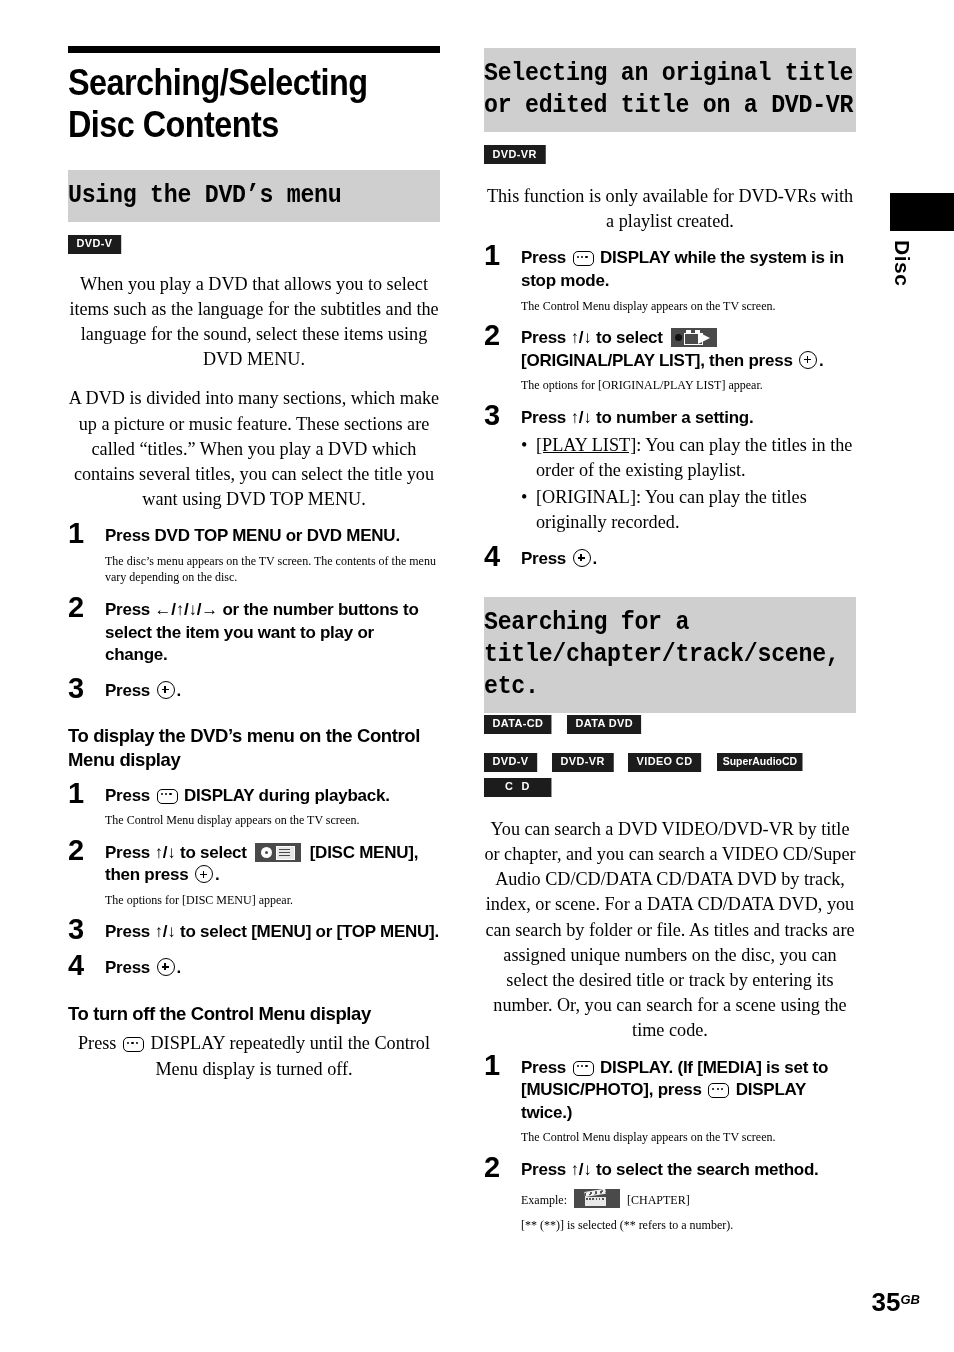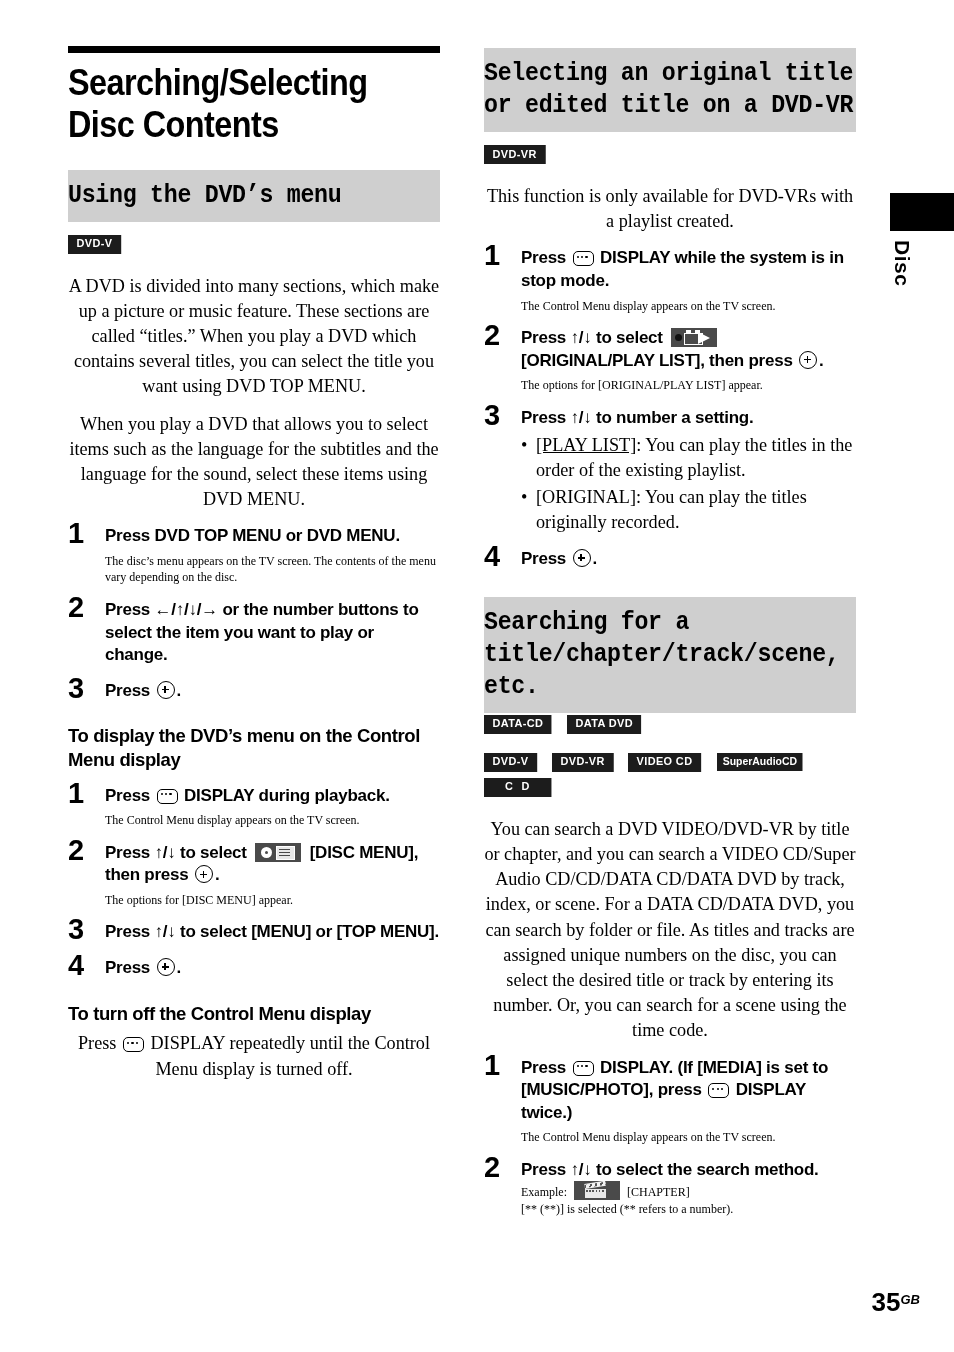--- a/index.html
+++ b/index.html
@@ -88,21 +88,21 @@
     font-weight:bold;
     font-size:17px;
     line-height:1.33;
     letter-spacing:-0.25px;
   }
   .step .sub{
     font-size:12px;
     line-height:1.37;
     margin-top:5px;
   }
-  .step .sub.noindent{margin-top:0;}
+  .step .sub.noindent{margin-top:8px;}
   ul.bullets{margin:4px 0 0 0;padding:0;list-style:none;}
   ul.bullets li{
     font-size:18.2px;line-height:1.37;
     padding-left:15px;position:relative;margin-top:2px;
   }
   ul.bullets li:before{content:"\2022";position:absolute;left:0;top:0;}
   .u{text-decoration:underline;}
 
   
   h3.subhead{
@@ -181,22 +181,22 @@
     <h1 class="chapter-title">Searching/Selecting Disc Contents</h1>
 
     <div class="sec-head">
       <span>Using the DVD’s menu</span>
     </div>
 
     <div class="badges">
       <span class="badge">DVD-V</span>
     </div>
 
+    <p class="body tight">When you play a DVD that allows you to select items such as the language for the subtitles and the language for the sound, select these items using DVD MENU.</p>
     <p class="body">A DVD is divided into many sections, which make up a picture or music feature. These sections are called “titles.” When you play a DVD which contains several titles, you can select the title you want using DVD TOP MENU.</p>
-    <p class="body tight">When you play a DVD that allows you to select items such as the language for the subtitles and the language for the sound, select these items using DVD MENU.</p>
 
     <div class="step">
       <div class="num">1</div>
       <div class="lead">Press DVD TOP MENU or DVD MENU.</div>
       <div class="sub">The disc’s menu appears on the TV screen. The contents of the menu vary depending on the disc.</div>
     </div>
 
     <div class="step">
       <div class="num">2</div>
       <div class="lead">Press ←/↑/↓/→ or the number buttons to select the item you want to play or change.</div>

